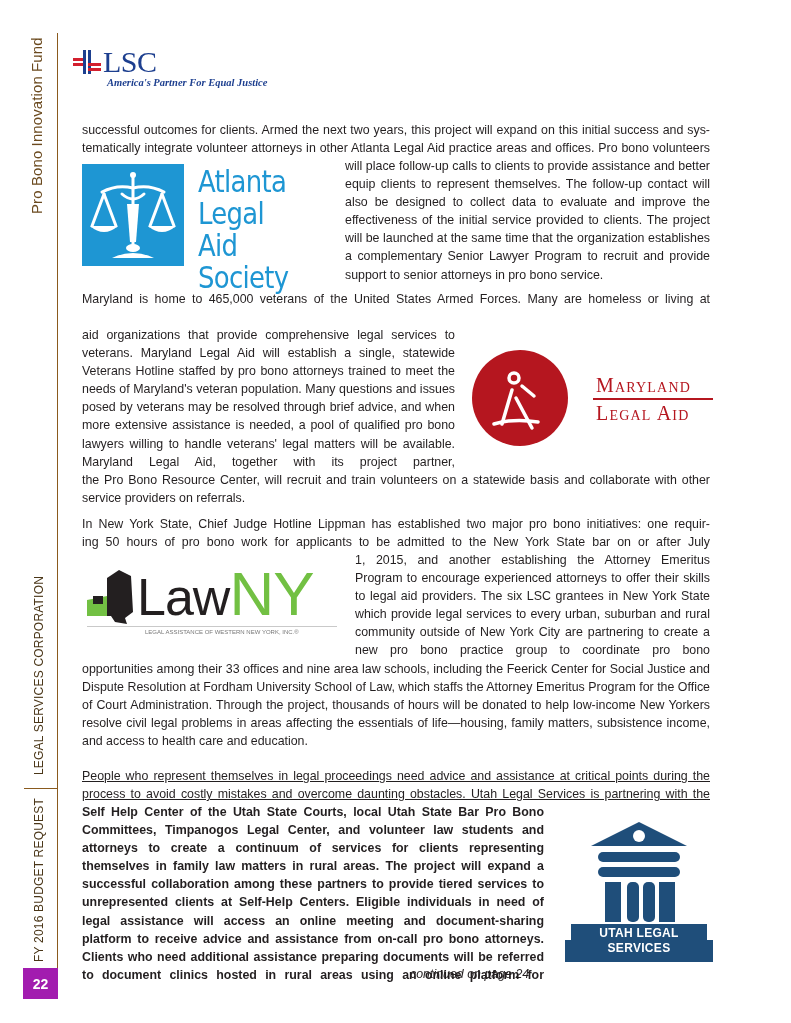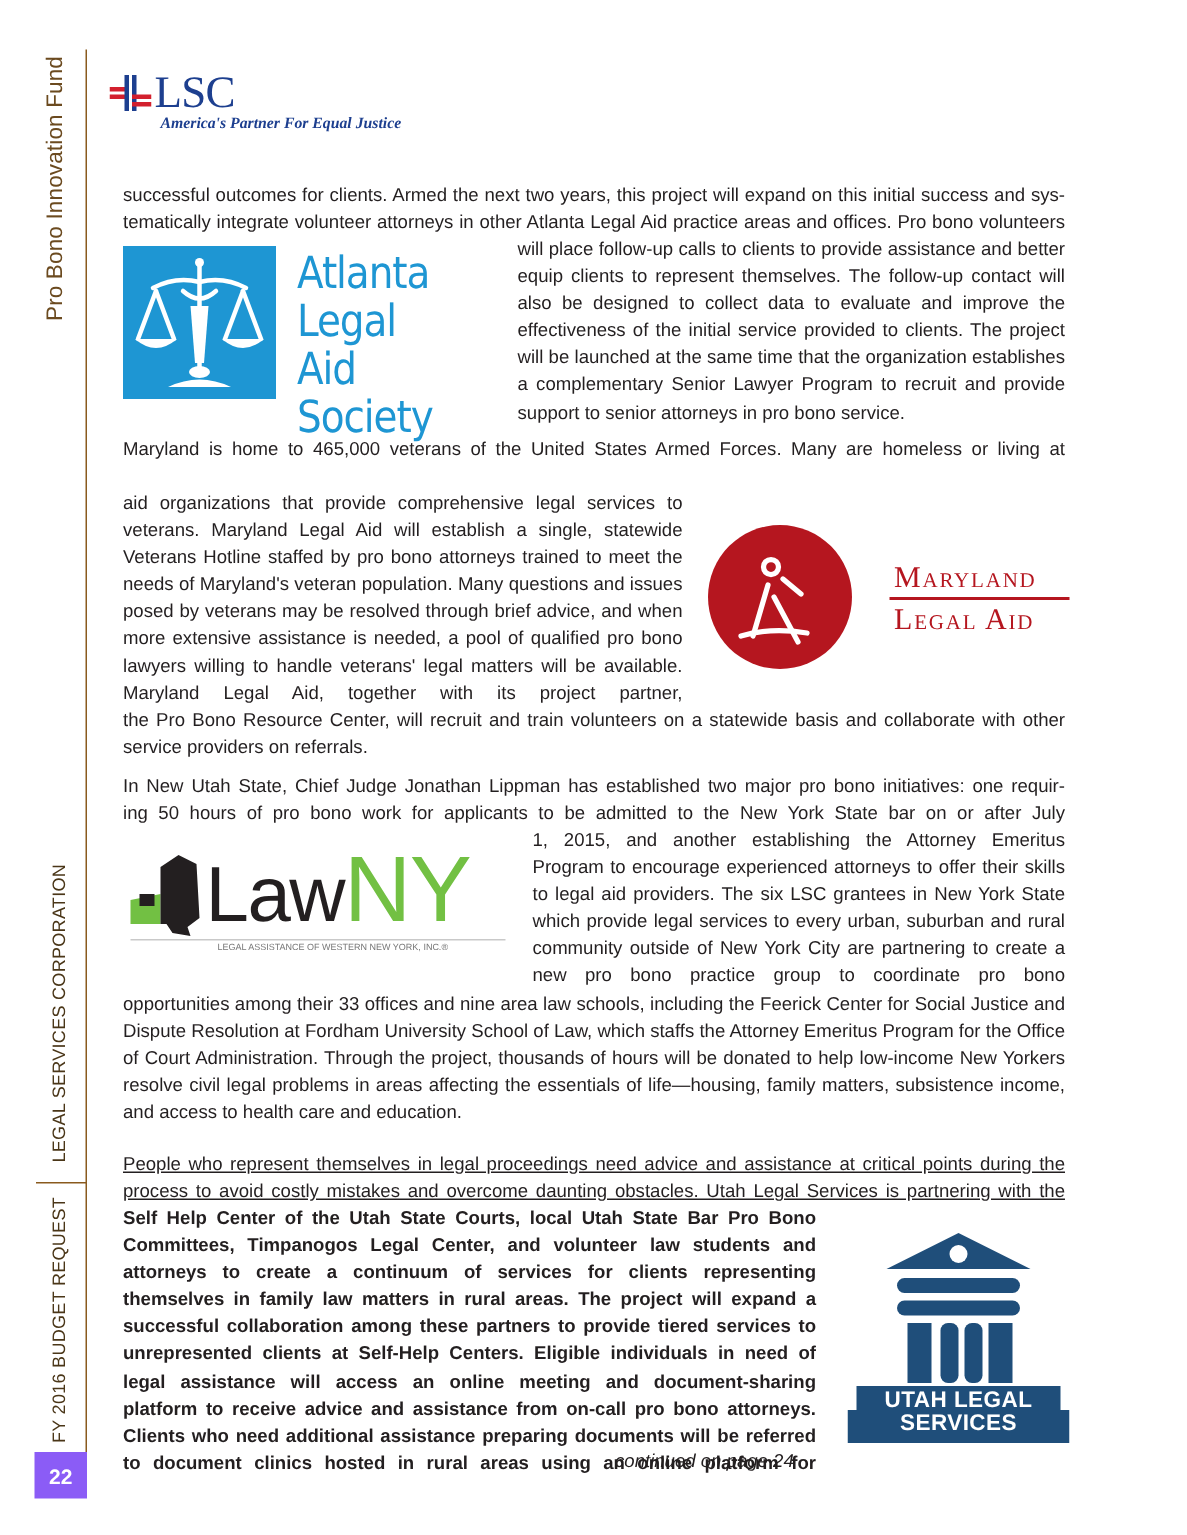--- a/index.html
+++ b/index.html
@@ -8,21 +8,21 @@
 
   
   .rail-line { position: absolute; left: 57px; top: 33px; width: 1px; height: 965px; background: #8a5a1e; }
   .rail-seg  { position: absolute; left: 23px; width: 1px; background: #8a5a1e; }
   .vtext { position: absolute; transform-origin: left top; transform: rotate(-90deg);
            white-space: nowrap; color: #6b4a1f; font-family: "Liberation Sans", sans-serif; }
   .vt-fund { left: 28px; top: 214px; font-size: 15px; letter-spacing: 0.1px; }
   .vt-lsc  { left: 32px; top: 775px; font-size: 12px; letter-spacing: 0.2px; color: #4a3618; }
   .vt-fy   { left: 32px; top: 962px; font-size: 12px; letter-spacing: 0.2px; color: #4a3618; }
   .page-num { position: absolute; left: 23px; top: 968px; width: 35px; height: 31px;
-              background: #8b5cf6; color: #fff; font-weight: bold; font-size: 14px;
+              background: #a21caf; color: #fff; font-weight: bold; font-size: 14px;
               display: flex; align-items: center; justify-content: center; }
 
   
   .lsc-logo { position: absolute; left: 73px; top: 45px; width: 200px; height: 45px; }
   .lsc-mark { position: absolute; left: 0; top: 5px; width: 28px; height: 24px; }
   .lsc-text { position: absolute; left: 30px; top: 2px; font-family: "Liberation Serif", serif;
               font-size: 30px; color: #1d3f8f; letter-spacing: -0.5px; line-height: 30px; }
   .lsc-tag { position: absolute; left: 34px; top: 32px; font-family: "Liberation Serif", serif;
              font-style: italic; font-weight: bold; font-size: 10.5px; color: #1d3f8f; white-space: nowrap; }
 
@@ -51,21 +51,21 @@
   .ny-logo { position: absolute; left: 85px; top: 560px; width: 255px; height: 85px; }
   .ny-law { position: absolute; left: 52px; top: 4px; font-size: 52px; line-height: 60px; color: #231f20;
             font-family: "Liberation Sans", sans-serif; letter-spacing: -1px; }
   .ny-ny { color: #72c043; font-size: 62px; }
   .ny-rule { position: absolute; left: 2px; top: 66px; width: 250px; height: 1px; background: #c9c9c9; }
   .ny-sub { position: absolute; left: 60px; top: 69px; font-size: 6px; color: #777; letter-spacing: 0px; white-space: nowrap; }
 
   
   .ut-logo { position: absolute; left: 565px; top: 822px; width: 148px; height: 140px; }
   .ut-text { position: absolute; left: 9px; top: 104px; width: 130px; text-align: center;
-             font-weight: bold; color: #fff; font-size: 15px; line-height: 15px; letter-spacing: 0.3px; }
+             font-weight: bold; color: #fff; font-size: 12px; line-height: 15px; letter-spacing: 0.3px; }
 
   .continued { position: absolute; left: 410px; top: 967px; font-style: italic; font-size: 12.4px; color: #231f20; }
 </style>
 </head>
 <body>
 
 <div class="rail-line"></div>
 <div class="rail-seg" style="top:790px;height:0;"></div>
 <div class="vtext vt-fund">Pro Bono Innovation Fund</div>
 <div class="vtext vt-lsc">LEGAL SERVICES CORPORATION</div>
@@ -142,21 +142,21 @@
         <path d="M22 74 Q42 68 66 72"></path>
       </g>
     </svg>
   </div>
   <div class="md-name" style="font-variant: small-caps;">Maryland</div>
   <div class="md-rule"></div>
   <div class="md-name md-name2" style="font-variant: small-caps;">Legal Aid</div>
 </div>
 
 <div class="txt" style="left:82px;top:515px;width:628px;">
-  <p class="justify-last">In New Utah State, Chief Judge Jonathan Lippman has established two major pro bono initiatives: one requir-</p>
+  <p class="justify-last">In New York State, Chief Judge Hotline Lippman has established two major pro bono initiatives: one requir-</p>
   <p class="justify-last">ing 50 hours of pro bono work for applicants to be admitted to the New York State bar on or after July</p>
 </div>
 <div class="ny-logo">
   <svg style="position:absolute;left:0;top:6px;" width="56" height="58" viewBox="0 0 56 58">
     <path d="M2 34 L22 30 L22 50 L2 50 Z" fill="#72c043"></path>
     <path d="M22 12 L34 4 L46 10 L48 46 L40 52 L42 58 L30 56 L26 50 L22 50 Z" fill="#231f20"></path>
     <rect x="8" y="30" width="10" height="8" fill="#231f20"></rect>
   </svg>
   <div class="ny-law">
     <span>Law</span><span class="ny-ny">NY</span>

